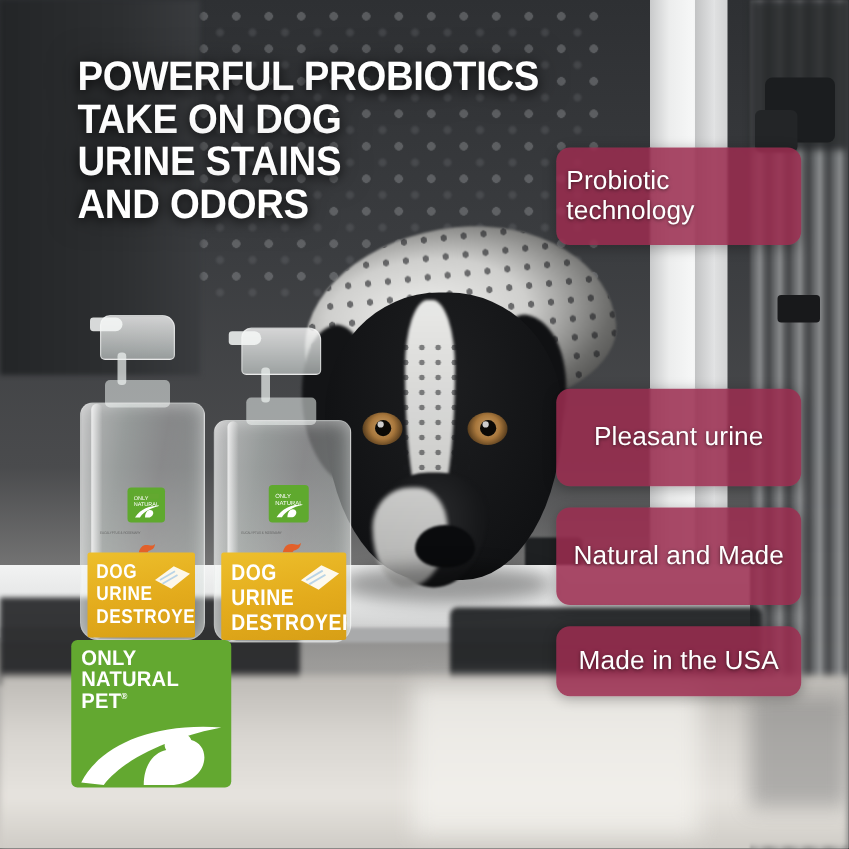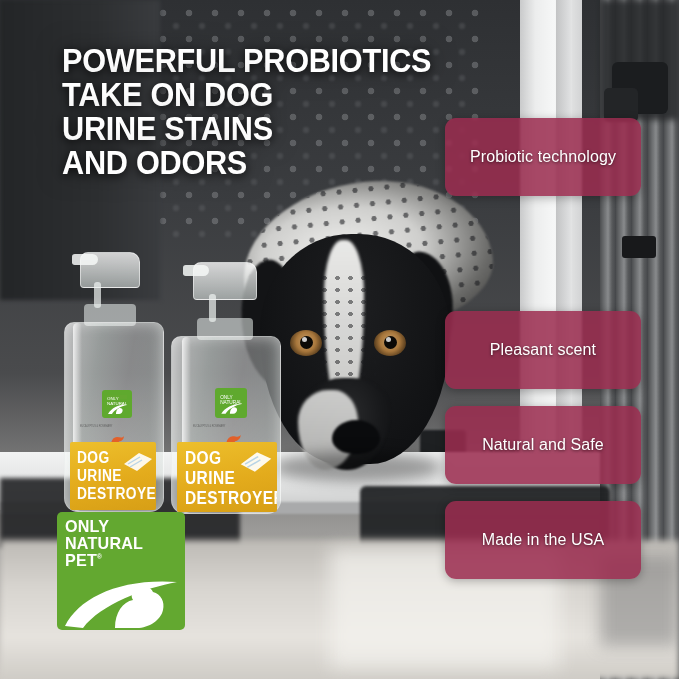--- a/index.html
+++ b/index.html
@@ -115,21 +115,21 @@
   
   .headline{position:absolute;left:62px;top:44px;width:420px;
     font-weight:700;font-size:33px;line-height:1.035;letter-spacing:-.3px;color:#fff;
     text-transform:uppercase;transform:scaleX(.93);transform-origin:left top;
     text-shadow:0 2px 9px rgba(0,0,0,.75),0 0 26px rgba(0,0,0,.5);}
   .headline div{white-space:nowrap;}
 
   
   .badge{position:absolute;left:445px;width:196px;background:rgba(155,44,79,.86);
     border-radius:11px;color:#fff;display:flex;align-items:center;justify-content:center;
-    text-align:left;font-size:16px;line-height:1.12;letter-spacing:.1px;
+    text-align:left;font-size:21px;line-height:1.12;letter-spacing:.1px;
     text-shadow:0 1px 3px rgba(0,0,0,.55);box-shadow:0 2px 10px rgba(0,0,0,.28);
     backdrop-filter:blur(1px);padding:0 8px;box-sizing:border-box;}
 
   
   .brand{position:absolute;left:57px;top:512px;width:128px;height:118px;
     background:#63a830;border-radius:5px;overflow:hidden;}
   .brand-txt{position:absolute;left:8px;top:6px;color:#fff;font-weight:700;
     font-size:17px;line-height:1.0;letter-spacing:.2px;transform:scaleX(.95);transform-origin:left top;}
   .brand-txt sup{font-size:7px;vertical-align:super;}
   .brand-art{position:absolute;left:0;bottom:0;width:128px;height:66px;}
@@ -260,23 +260,23 @@
   </div>
 
   <div class="headline">
     <div>Powerful probiotics</div>
     <div>take on dog</div>
     <div>urine stains</div>
     <div>and odors</div>
   </div>
 
   <div class="badge" style="top:118px;height:78px;">Probiotic technology</div>
-  <div class="badge" style="top:311px;height:78px;">Pleasant scent</div>
-  <div class="badge" style="top:406px;height:78px;">Natural and Safe</div>
-  <div class="badge" style="top:501px;height:78px;">Made in the USA</div>
+  <div class="badge" style="top:311px;height:78px;">Pleasant urine</div>
+  <div class="badge" style="top:406px;height:78px;">Natural and Made</div>
+  <div class="badge" style="top:501px;height:56px;">Made in the USA</div>
 
   <div class="brand">
     <div class="brand-txt">
       <div>ONLY</div>
       <div>NATURAL</div>
       <div>
         <span>PET</span><sup>®</sup>
       </div>
     </div>
     <svg class="brand-art" viewBox="0 0 128 66" aria-hidden="true">

